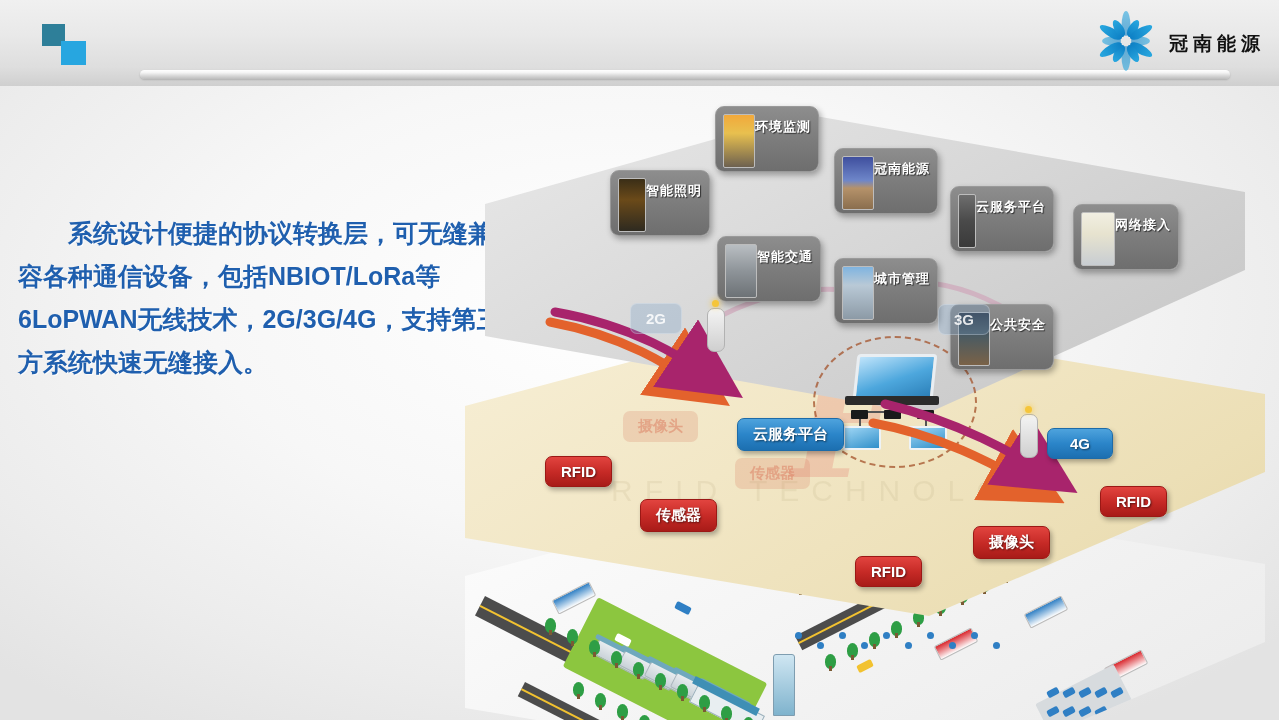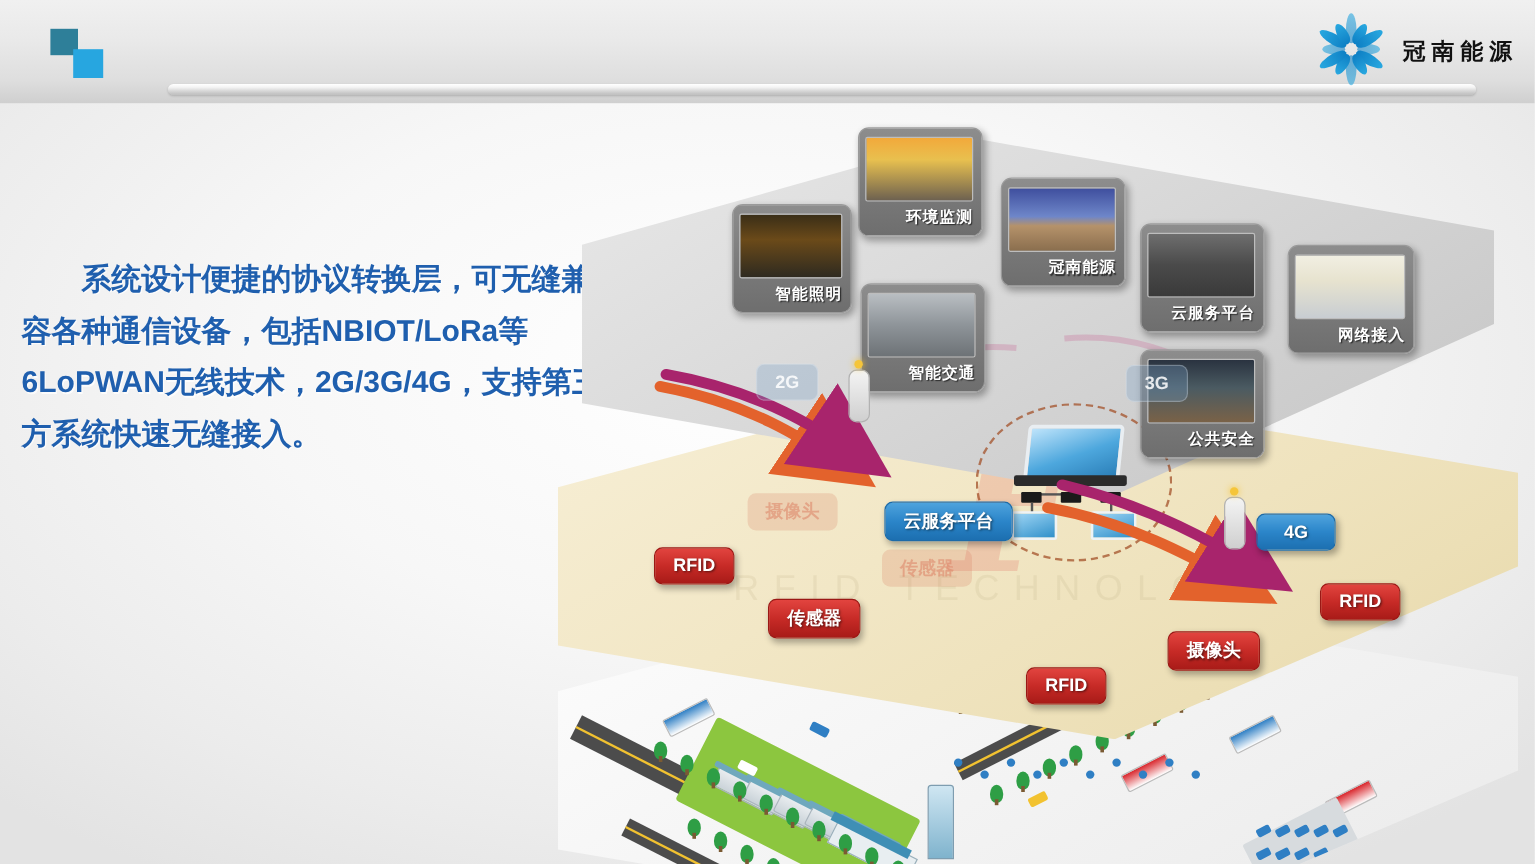--- a/index.html
+++ b/index.html
@@ -129,21 +129,21 @@
   
   #arrows{position:absolute;inset:0;pointer-events:none;}
 
   
   .card{
     position:absolute;
     background:linear-gradient(180deg,#8d8d8d 0%,#7b7b7b 55%,#6e6e6e 100%);
     border:1px solid #9a9a9a;border-radius:9px;
     box-shadow:2px 3px 6px rgba(0,0,0,.32);
     padding:7px 7px 3px 7px;
-    display:flex;flex-direction:column;align-items:flex-end;
+    display:flex;flex-direction:row;align-items:flex-start;
   }
   .card .thumb{width:100%;height:52px;border:1px solid #bdbdbd;border-radius:2px;overflow:hidden;}
   .card .cap{
     font-size:13px;font-weight:bold;color:#ffffff;
     text-shadow:1px 1px 1px rgba(0,0,0,.65);
     padding:4px 0 3px 0;letter-spacing:1px;white-space:nowrap;
   }
 
   
   .th-light{background:linear-gradient(180deg,#3a2e17 0%,#6b4a19 40%,#2e2a20 100%);}
@@ -388,27 +388,31 @@
     <div class="card" style="left:262px;top:150px;width:88px;">
       <div class="thumb th-traffic"></div>
       <div class="cap">智能交通</div>
     </div>
 
     <div class="card" style="left:379px;top:62px;width:88px;">
       <div class="thumb th-nav"></div>
       <div class="cap">冠南能源</div>
     </div>
 
+    <div class="card" style="left:379px;top:172px;width:88px;">
+      <div class="thumb th-city"></div>
+      <div class="cap">城市管理</div>
+    </div>
 
     <div class="card" style="left:495px;top:100px;width:88px;">
       <div class="thumb th-asset"></div>
       <div class="cap">云服务平台</div>
     </div>
 
-    <div class="card" style="left:495px;top:205px;width:88px;">
+    <div class="card" style="left:495px;top:218px;width:88px;">
       <div class="thumb th-safety"></div>
       <div class="cap">公共安全</div>
     </div>
 
     <div class="card" style="left:618px;top:118px;width:90px;">
       <div class="thumb th-netaccess"></div>
       <div class="cap">网络接入</div>
     </div>
 
     <div class="badge badge-faded" style="left:175px;top:217px;">2G</div>

